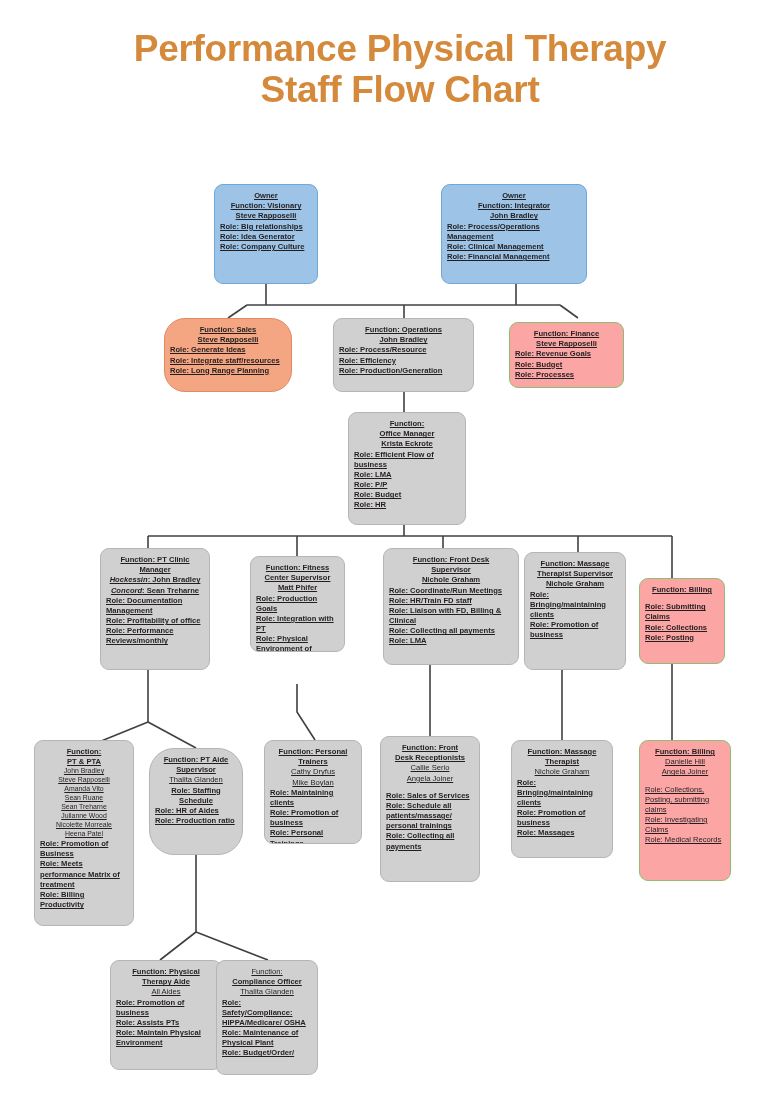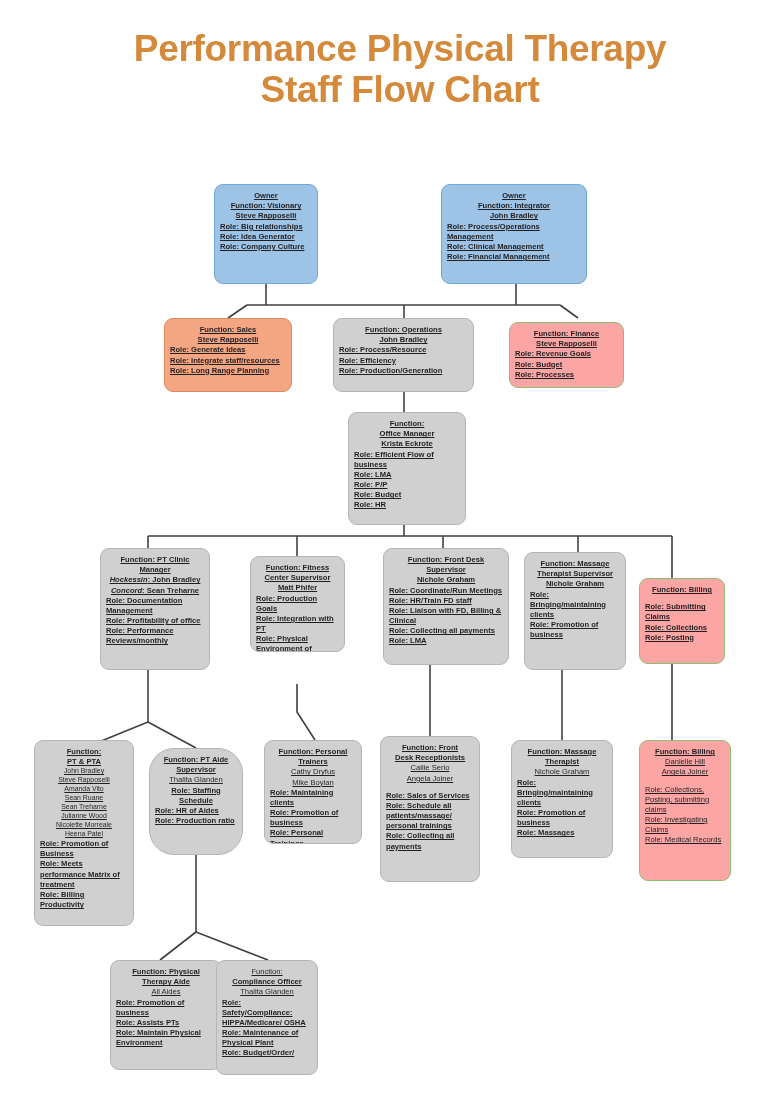--- a/index.html
+++ b/index.html
@@ -54,21 +54,21 @@
     border-radius: 9px;
     border: 1px solid rgba(90,90,90,0.55);
     padding: 6px 5px 5px 5px;
     font-size: 7.6px;
     line-height: 1.34;
     text-align: left;
     overflow: hidden;
     text-decoration: underline;
   }
   .node.blue   { background: #9dc3e6; border-color: #6fa8d6; }
-  .node.salmon { background: #f4a582; border-color: #e08a63; }
+  .node.salmon { background: #f4a582; border-color: #e08a63; border-radius: 21px; }
   .node.gray   { background: #d0d0d0; border-color: #b5b5b5; }
   .node.green  { background: #fca5a5; border-color: #8fbd74; }
 
   .node .ctr  { text-align: center; }
   .node .bold { font-weight: bold; }
   .node .ital { font-style: italic; }
   .node .und  { text-decoration: underline; }
   .node .row  { display: block; }
   .node .sp   { display: block; height: 7px; }
 
@@ -189,21 +189,21 @@
 
   <div class="node gray" style="left:250px; top:556px; width:95px; height:96px;">
     <span class="row ctr bold">Function: Fitness</span>
     <span class="row ctr bold">Center Supervisor</span>
     <span class="row ctr bold">Matt Phifer</span>
     <span class="row bold">Role: Production Goals</span>
     <span class="row bold">Role: Integration with PT</span>
     <span class="row bold">Role: Physical Environment of equipment and gym</span>
   </div>
 
-  <div class="node gray" style="left:383px; top:548px; width:126px; height:117px;">
+  <div class="node gray" style="left:383px; top:548px; width:136px; height:117px;">
     <span class="row ctr bold">Function: Front Desk</span>
     <span class="row ctr bold">Supervisor</span>
     <span class="row ctr bold">Nichole Graham</span>
     <span class="row bold">Role: Coordinate/Run Meetings</span>
     <span class="row bold">Role: HR/Train FD staff</span>
     <span class="row bold">Role: Liaison with FD, Billing &amp; Clinical</span>
     <span class="row bold">Role: Collecting all payments</span>
     <span class="row bold">Role: LMA</span>
   </div>
 

